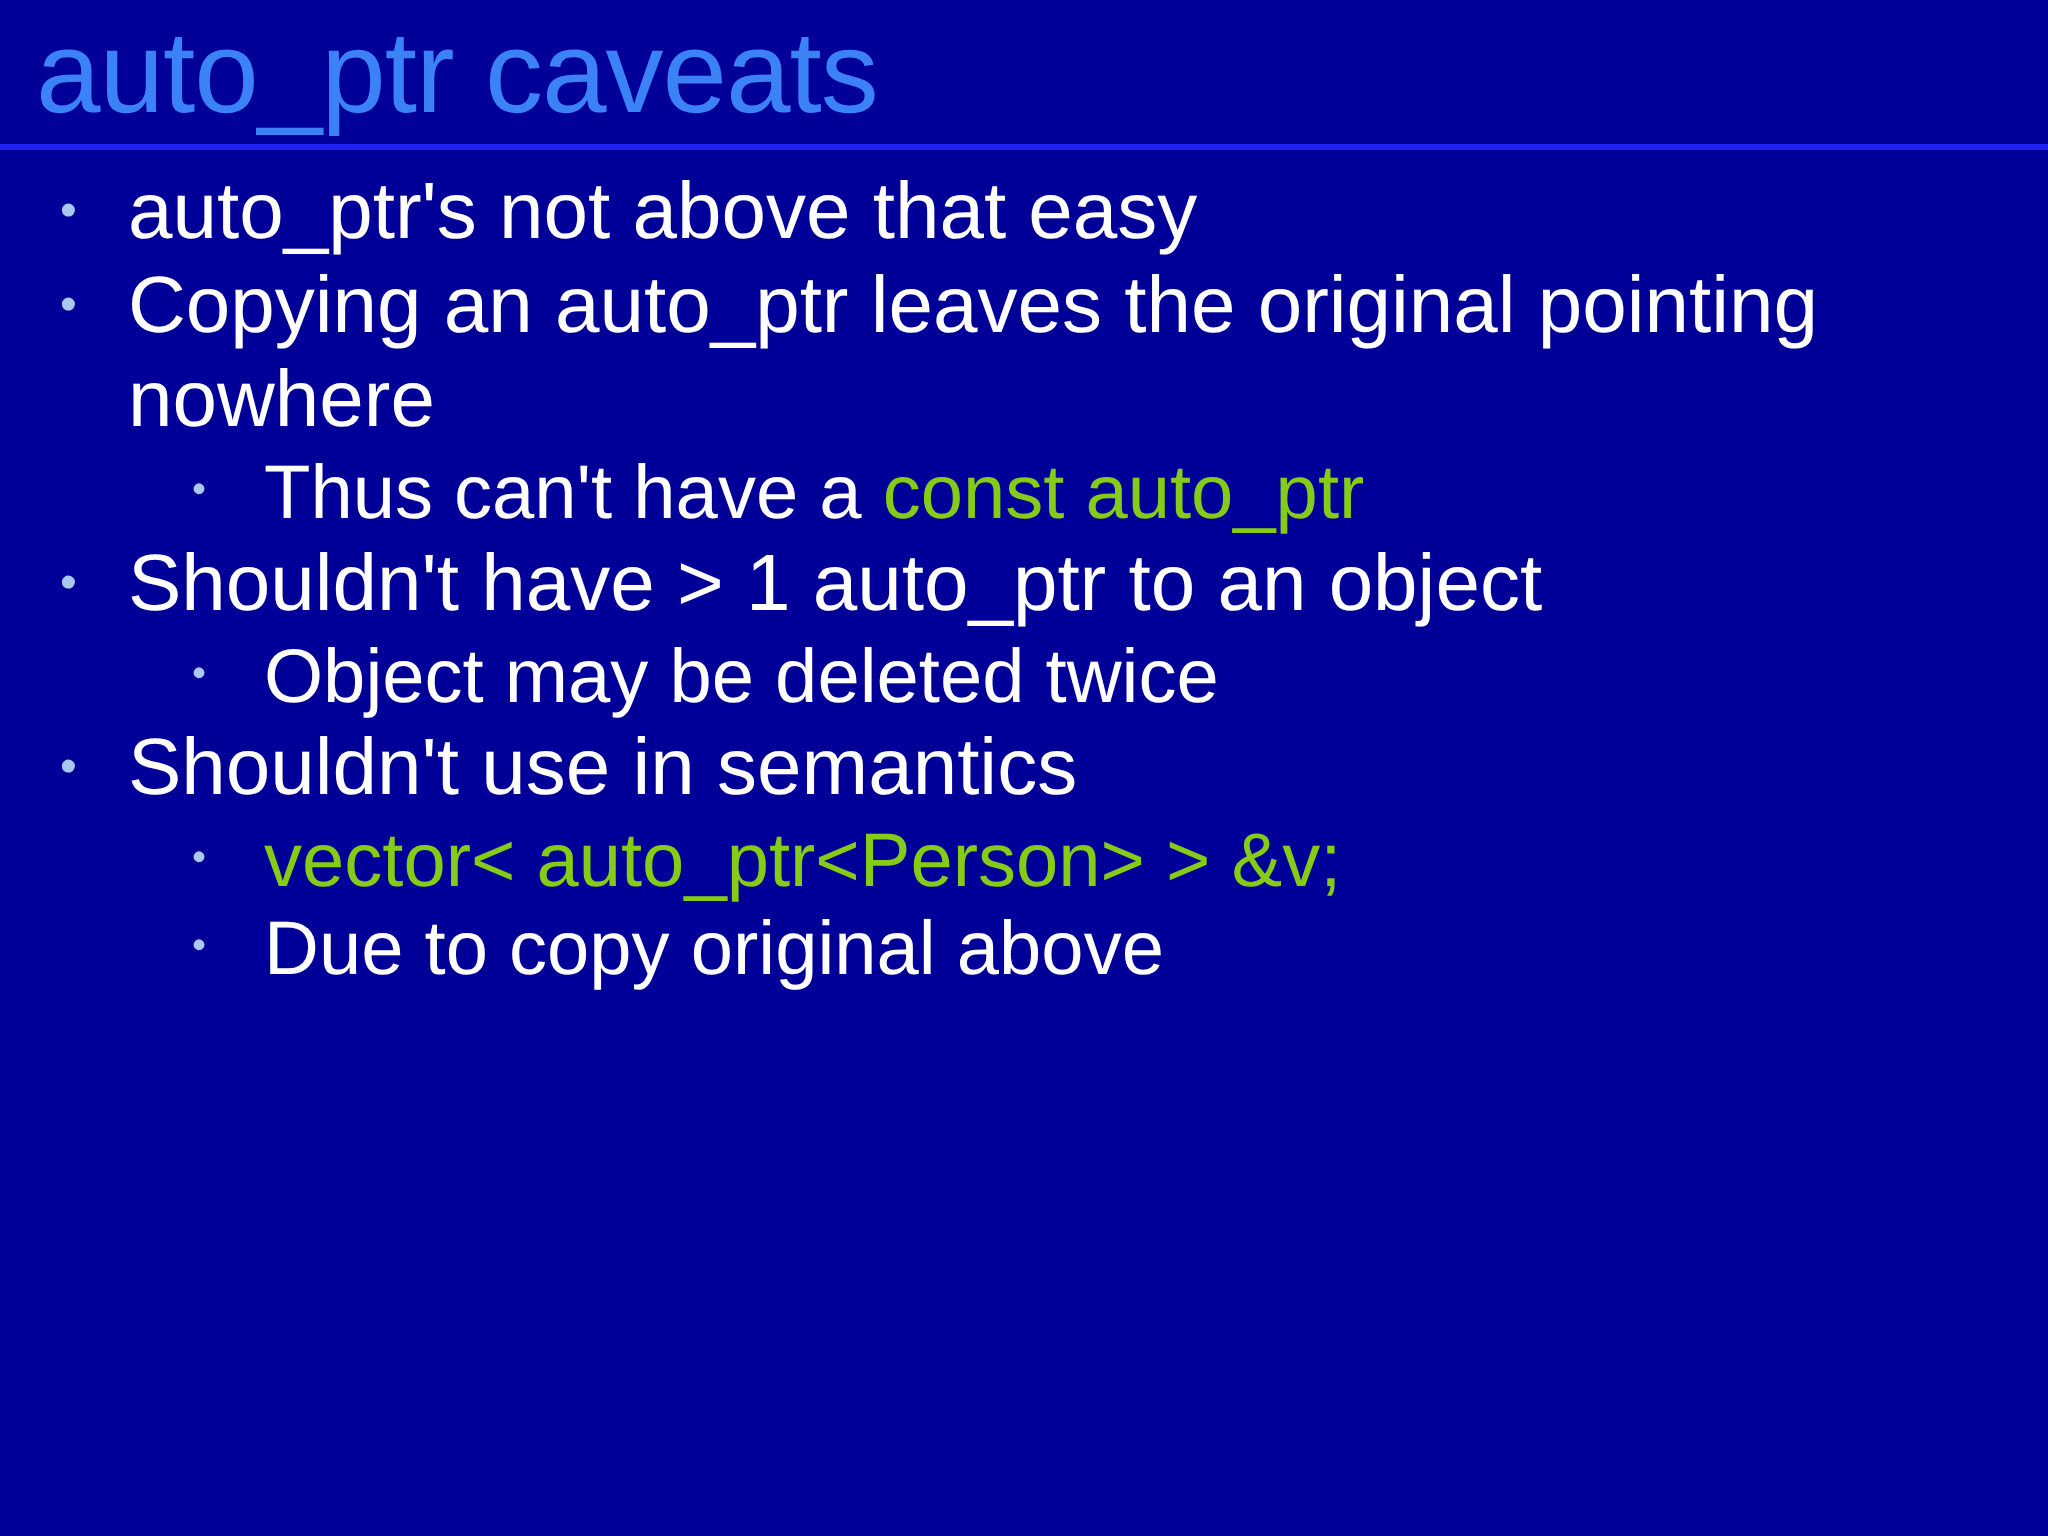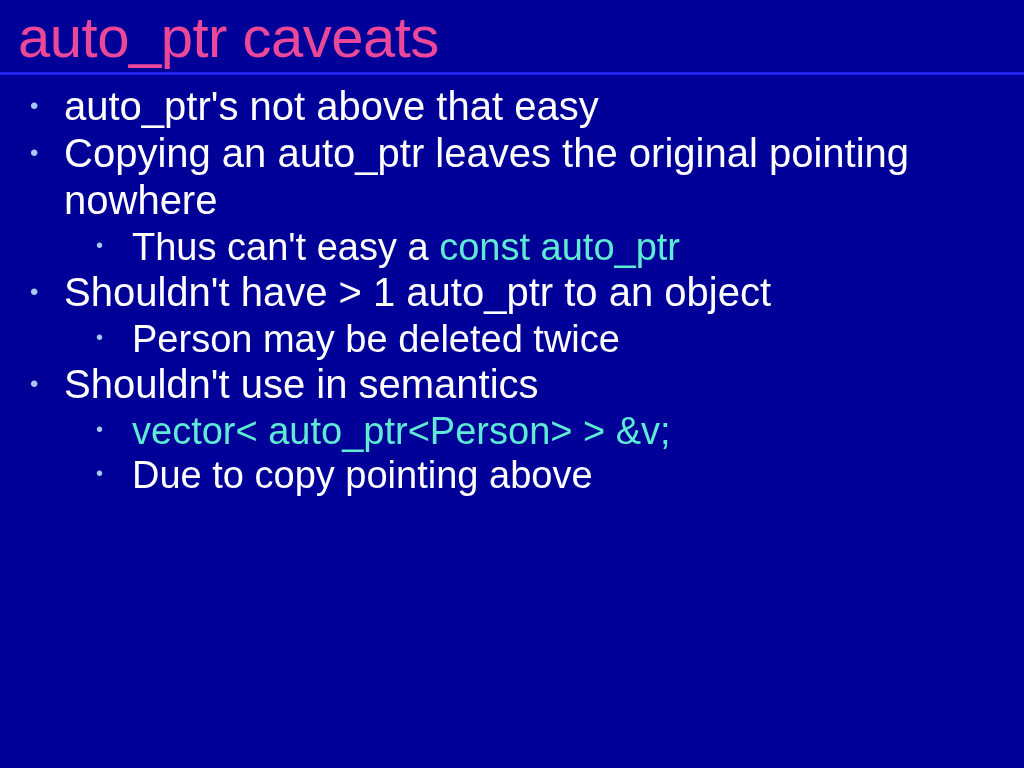--- a/index.html
+++ b/index.html
@@ -14,21 +14,21 @@
     overflow: hidden;
   }
   .slide {
     position: relative;
     width: 1024px;
     height: 768px;
     background: #000099;
     box-sizing: border-box;
   }
   .title {
-    color: #ec4899;
+    color: #3b82f6;
     font-size: 58px;
     font-weight: normal;
     line-height: 1;
     padding: 8px 0 0 18px;
     letter-spacing: -0.5px;
     white-space: nowrap;
   }
   .title-rule {
     margin-top: 6px;
     height: 3px;
@@ -76,21 +76,21 @@
     font-size: 20px;
     line-height: 2.0;
     width: 36px;
     flex: 0 0 36px;
     text-align: left;
   }
   .lvl2 > .text {
     flex: 1 1 auto;
   }
   .code {
-    color: #5eead4;
+    color: #84cc16;
   }
 </style>
 </head>
 <body>
 
 <div class="slide">
 
   <div class="title">auto_ptr caveats</div>
   <div class="title-rule"></div>
 
@@ -102,43 +102,43 @@
         <span class="text">auto_ptr's not above that easy</span>
       </li>
 
       <li class="lvl1">
         <span class="bullet">•</span>
         <span class="text">Copying an auto_ptr leaves the original pointing nowhere</span>
       </li>
 
       <li class="lvl2">
         <span class="bullet">•</span>
-        <span class="text"><span>Thus can't easy a </span><span class="code">const  auto_ptr</span></span>
+        <span class="text"><span>Thus can't have a </span><span class="code">const  auto_ptr</span></span>
       </li>
 
       <li class="lvl1">
         <span class="bullet">•</span>
         <span class="text">Shouldn't have &gt; 1 auto_ptr to an object</span>
       </li>
 
       <li class="lvl2">
         <span class="bullet">•</span>
-        <span class="text">Person may be deleted twice</span>
+        <span class="text">Object may be deleted twice</span>
       </li>
 
       <li class="lvl1">
         <span class="bullet">•</span>
         <span class="text">Shouldn't use in semantics</span>
       </li>
 
       <li class="lvl2">
         <span class="bullet">•</span>
         <span class="text code">vector&lt;  auto_ptr&lt;Person&gt;  &gt;  &amp;v;</span>
       </li>
 
       <li class="lvl2">
         <span class="bullet">•</span>
-        <span class="text">Due to copy pointing above</span>
+        <span class="text">Due to copy original above</span>
       </li>
 
     </ul>
   </div>
 </div>
 
 </body></html>

